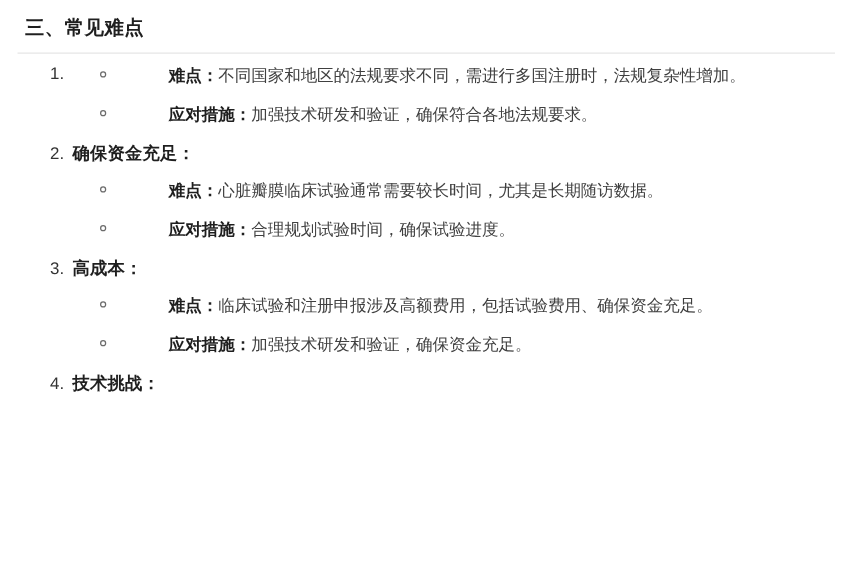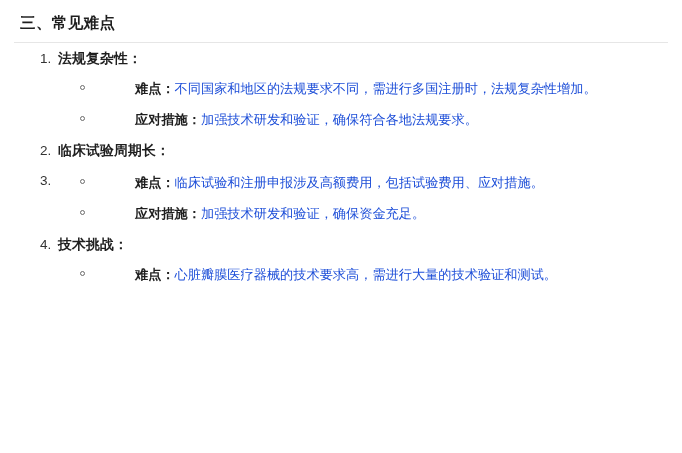--- a/index.html
+++ b/index.html
@@ -85,63 +85,68 @@
     border-radius: 50%;
     background: transparent;
     box-sizing: border-box;
   }
   .sub-label {
     font-weight: bold;
     color: #1f1f1f;
     margin-left: 37px;
   }
   .sub-text {
-    color: #1d4ed8;
+    color: #404040;
   }
 </style>
 </head>
 <body>
 
 <div class="page">
 
   <h2 class="section-title">三、常见难点</h2>
   <div class="divider"></div>
 
   <ol class="outline">
 
     <li class="topic">
-      <div class="topic-title">法规复杂性：</div>
       <ul class="subpoints">
         <li class="subpoint">
           <span class="sub-label">难点：</span><span class="sub-text">不同国家和地区的法规要求不同，需进行多国注册时，法规复杂性增加。</span>
         </li>
         <li class="subpoint">
           <span class="sub-label">应对措施：</span><span class="sub-text">加强技术研发和验证，确保符合各地法规要求。</span>
         </li>
       </ul>
     </li>
 
     <li class="topic">
-      <div class="topic-title">临床试验周期长：</div>
+      <div class="topic-title">确保资金充足：</div>
+      <ul class="subpoints">
+        <li class="subpoint">
+          <span class="sub-label">难点：</span><span class="sub-text">心脏瓣膜临床试验通常需要较长时间，尤其是长期随访数据。</span>
+        </li>
+        <li class="subpoint">
+          <span class="sub-label">应对措施：</span><span class="sub-text">合理规划试验时间，确保试验进度。</span>
+        </li>
+      </ul>
     </li>
 
     <li class="topic">
+      <div class="topic-title">高成本：</div>
       <ul class="subpoints">
         <li class="subpoint">
-          <span class="sub-label">难点：</span><span class="sub-text">临床试验和注册申报涉及高额费用，包括试验费用、应对措施。</span>
+          <span class="sub-label">难点：</span><span class="sub-text">临床试验和注册申报涉及高额费用，包括试验费用、确保资金充足。</span>
         </li>
         <li class="subpoint">
           <span class="sub-label">应对措施：</span><span class="sub-text">加强技术研发和验证，确保资金充足。</span>
         </li>
       </ul>
     </li>
 
     <li class="topic">
       <div class="topic-title">技术挑战：</div>
       <ul class="subpoints">
-        <li class="subpoint">
-          <span class="sub-label">难点：</span><span class="sub-text">心脏瓣膜医疗器械的技术要求高，需进行大量的技术验证和测试。</span>
-        </li>
       </ul>
     </li>
 
   </ol>
 </div>
 
 </body></html>

